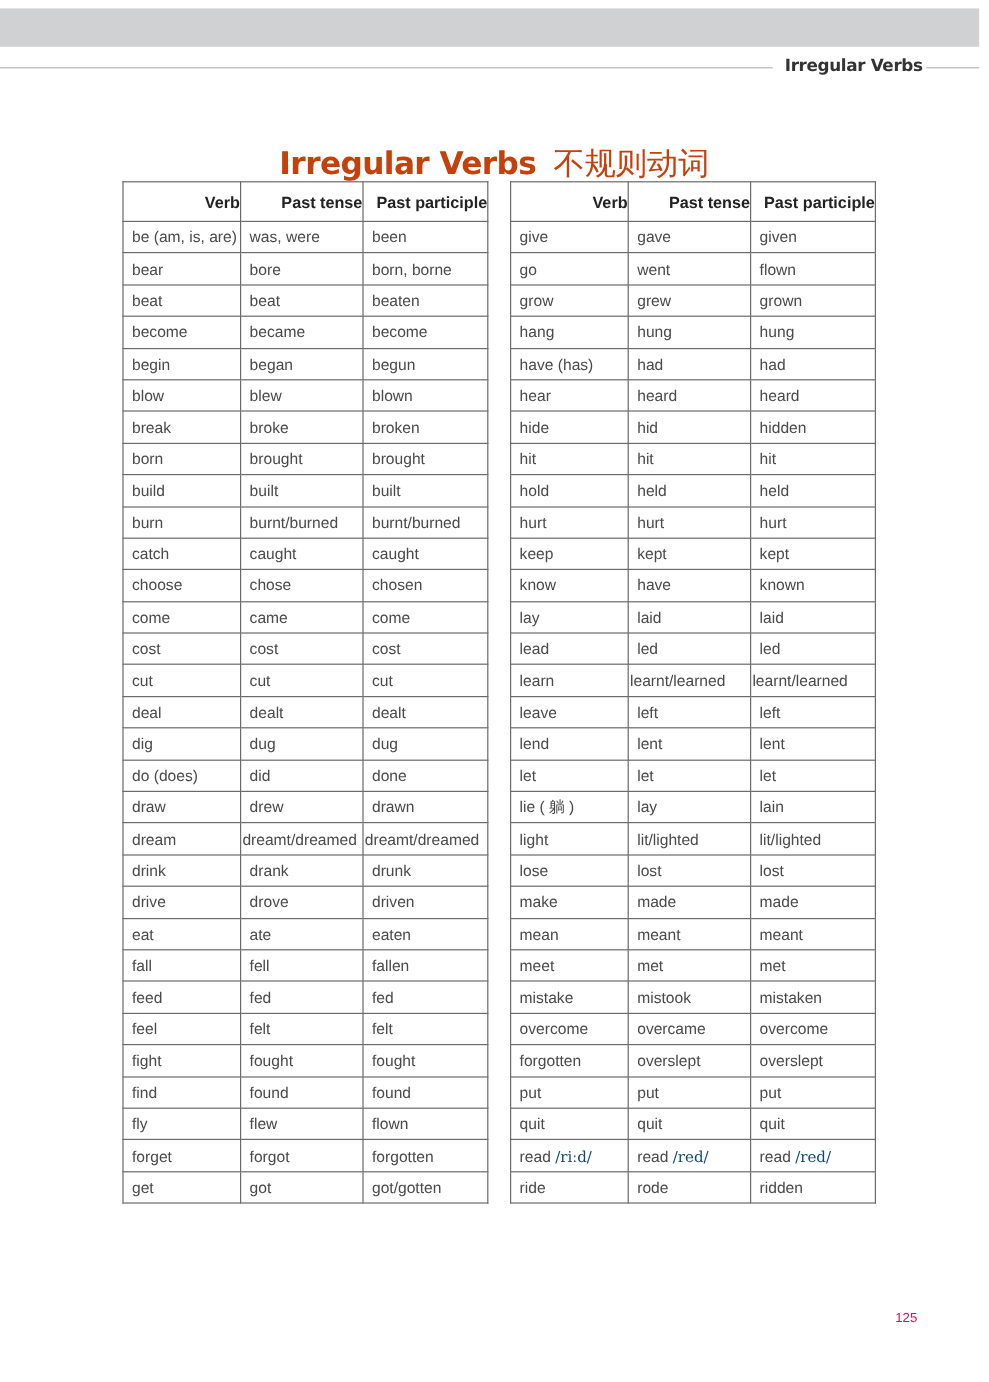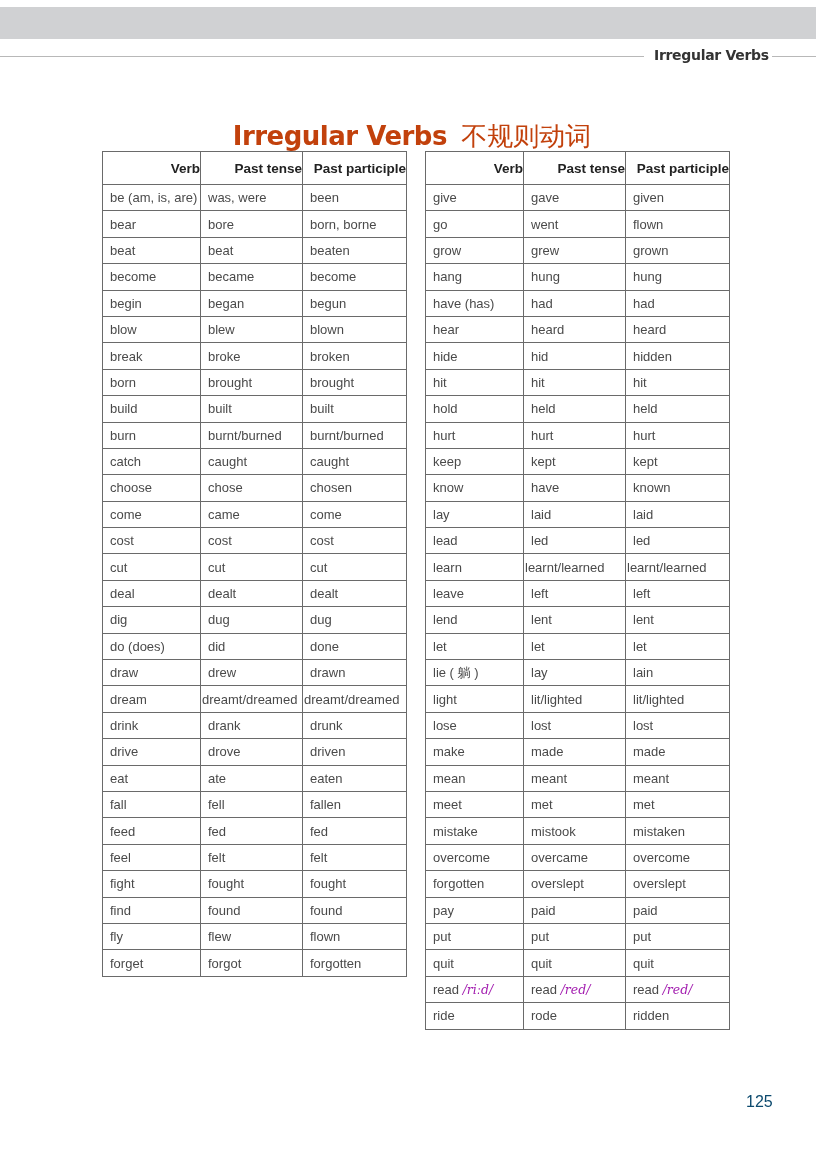--- a/index.html
+++ b/index.html
@@ -61,24 +61,24 @@
       font-weight: bold;
       color: #222;
       text-align: right;
       padding: 0;
       font-size: 13.5px;
     }
     table.verbs col.c1 { width: 98px; }
     table.verbs col.c2 { width: 102px; }
     table.verbs col.c3 { width: 104px; }
     td.tight { padding-left: 1px !important; }
-    .ipa { font-family: "DejaVu Serif", serif; font-size: 12.5px; color: #a21caf; font-style: italic; }
+    .ipa { font-family: "DejaVu Serif", serif; font-size: 12.5px; color: #0c4a6e; }
     .page-number {
       position: absolute; left: 746px; top: 1093px;
-      font-size: 16px; color: #0c4a6e;
+      font-size: 11px; color: #be185d;
     }
   </style>
 </head>
 <body>
 
 <div class="top-band"></div>
 <div class="running-head-line-left"></div>
 <div class="running-head">Irregular Verbs</div>
 <div class="running-head-line-right"></div>
 
@@ -244,20 +244,25 @@
       <tr>
         <td>fly</td>
         <td>flew</td>
         <td>flown</td>
       </tr>
       <tr>
         <td>forget</td>
         <td>forgot</td>
         <td>forgotten</td>
       </tr>
+      <tr>
+        <td>get</td>
+        <td>got</td>
+        <td>got/gotten</td>
+      </tr>
     </tbody>
 </table>
 
 <table class="verbs right">
   <colgroup>
       <col class="c1">
       <col class="c2">
       <col class="c3">
     </colgroup>
   <thead>
@@ -397,25 +402,20 @@
         <td>overcome</td>
         <td>overcame</td>
         <td>overcome</td>
       </tr>
       <tr>
         <td>forgotten</td>
         <td>overslept</td>
         <td>overslept</td>
       </tr>
       <tr>
-        <td>pay</td>
-        <td>paid</td>
-        <td>paid</td>
-      </tr>
-      <tr>
         <td>put</td>
         <td>put</td>
         <td>put</td>
       </tr>
       <tr>
         <td>quit</td>
         <td>quit</td>
         <td>quit</td>
       </tr>
       <tr>

